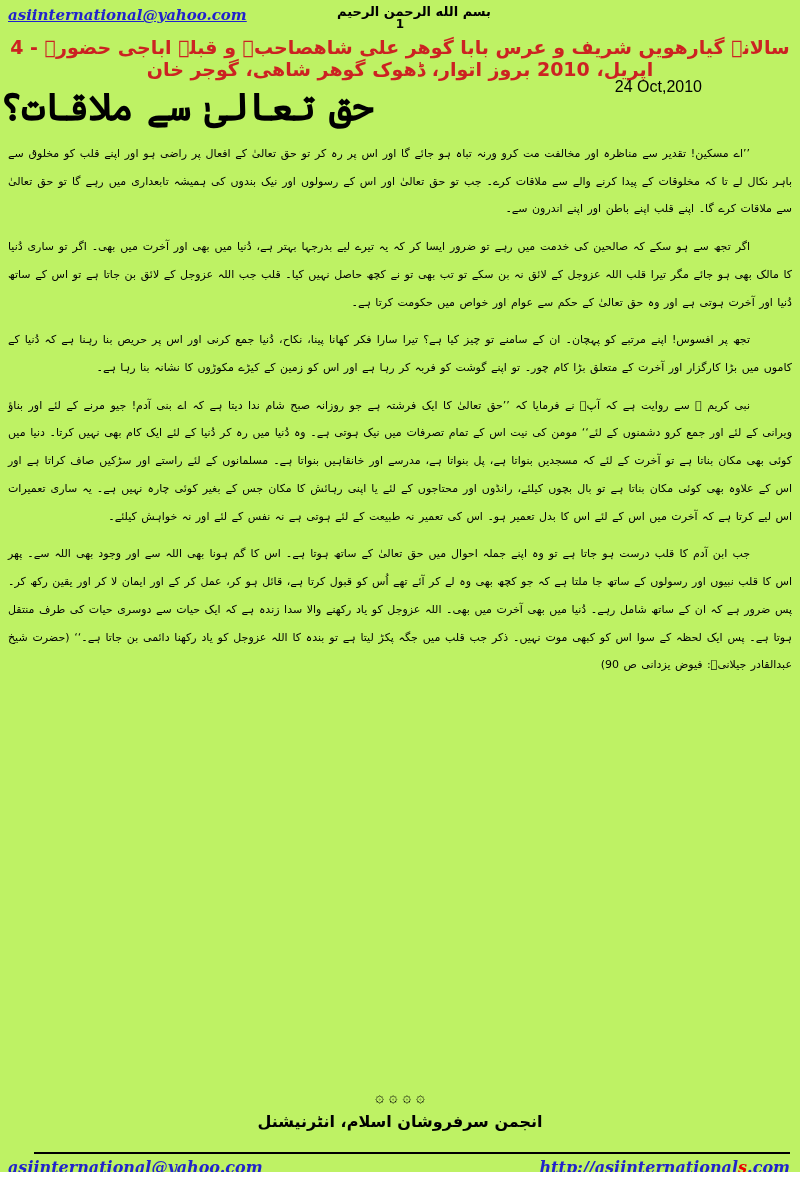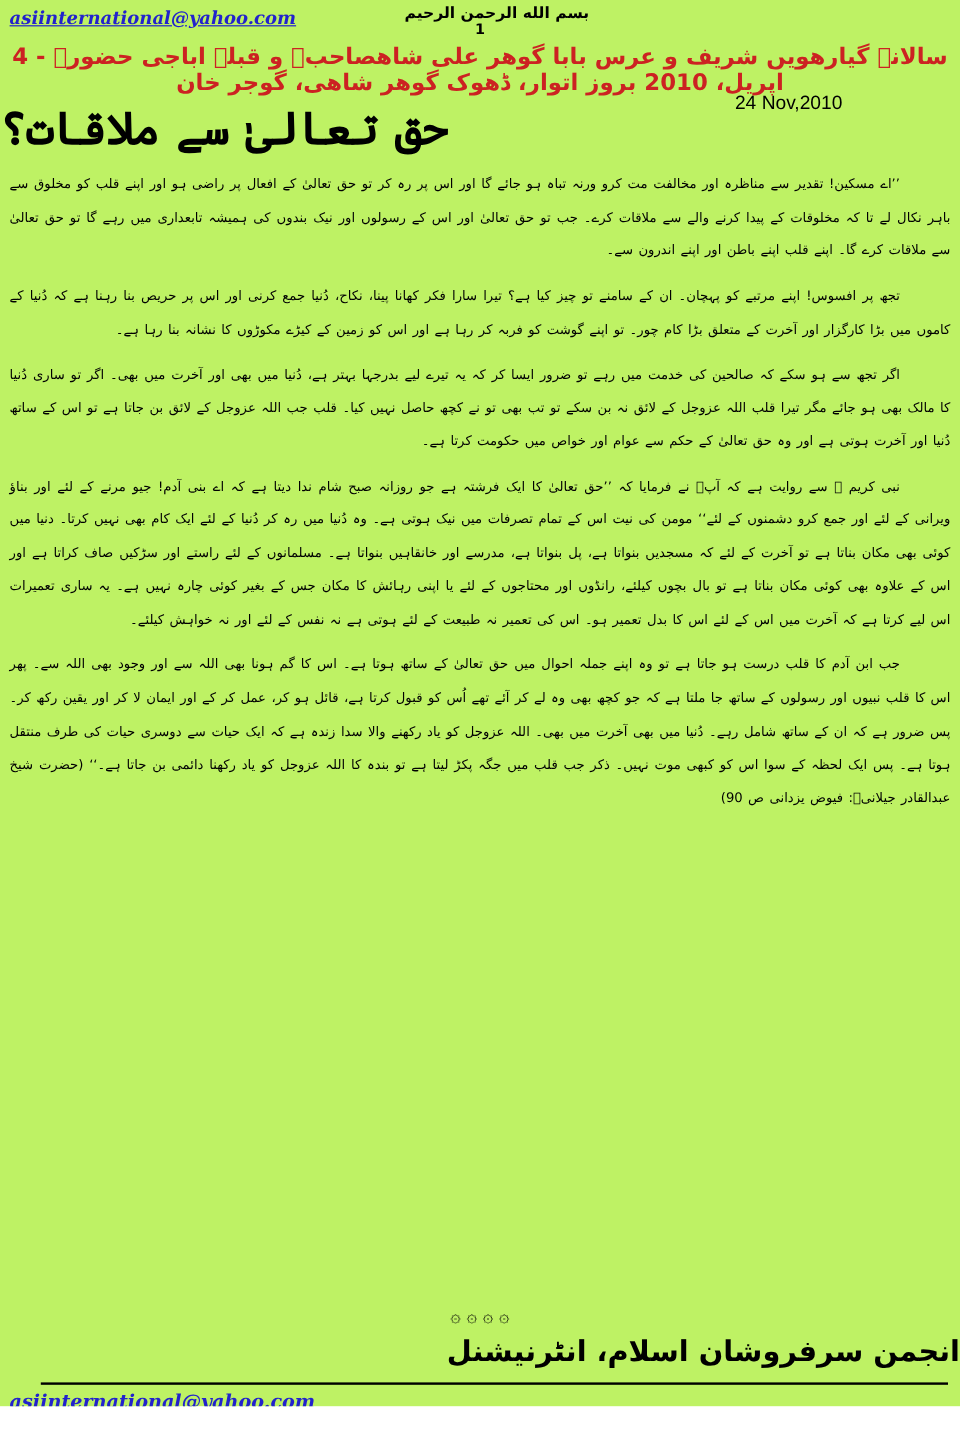--- a/index.html
+++ b/index.html
@@ -90,23 +90,23 @@
     position: absolute;
     top: 1088px; left: 0; right: 0;
     text-align: center;
     font-size: 15px;
     letter-spacing: 10px;
     color: #000;
   }
   .org {
     position: absolute;
     top: 1112px; left: 0; right: 0;
-    text-align: right;
+    text-align: center;
     direction: rtl;
-    font-size: 24px;
+    font-size: 16px;
     font-weight: bold;
     color: #000;
   }
   .rule {
     position: absolute;
     top: 1152px; left: 34px; right: 10px;
     border: none;
     border-top: 2px solid #000;
   }
   .bottom-row {
@@ -134,35 +134,36 @@
 
   <a class="top-email">asiinternational@yahoo.com</a>
 
   <div class="bismillah-wrap">
     <div class="bismillah">بسم الله الرحمن الرحيم</div>
     <div class="page-num">1</div>
   </div>
 
   <div class="announcement">سالانہ گیارھویں شریف و عرس بابا گوھر علی شاھصاحبؒ و قبلہ اباجی حضورؒ - 4 اپریل، 2010 بروز اتوار، ڈھوک گوھر شاھی، گوجر خان</div>
 
-  <div class="date">24  Nov,2010</div>
+  <div class="date">24  Oct,2010</div>
 
   <h1 class="title">حق تعالیٰ سے ملاقات؟</h1>
 
   <div class="body" id="body-paragraphs">
       <p class="para">’’اے مسکین! تقدیر سے مناظرہ اور مخالفت مت کرو ورنہ تباہ ہو جائے گا اور اس پر رہ کر تو حق تعالیٰ کے افعال پر راضی ہو اور اپنے قلب کو مخلوق سے باہر نکال لے تا کہ مخلوقات کے پیدا کرنے والے سے ملاقات کرے۔ جب تو حق تعالیٰ اور اس کے رسولوں اور نیک بندوں کی ہمیشہ تابعداری میں رہے گا تو حق تعالیٰ سے ملاقات کرے گا۔ اپنے قلب اپنے باطن اور اپنے اندرون سے۔</p>
+      <p class="para">اگر تجھ سے ہو سکے کہ صالحین کی خدمت میں رہے تو ضرور ایسا کر کہ یہ تیرے لیے بدرجہا بہتر ہے، دُنیا میں بھی اور آخرت میں بھی۔ اگر تو ساری دُنیا کا مالک بھی ہو جائے مگر تیرا قلب اللہ عزوجل کے لائق نہ بن سکے تو تب بھی تو نے کچھ حاصل نہیں کیا۔ قلب جب اللہ عزوجل کے لائق بن جاتا ہے تو اس کے ساتھ دُنیا اور آخرت ہوتی ہے اور وہ حق تعالیٰ کے حکم سے عوام اور خواص میں حکومت کرتا ہے۔</p>
       <p class="para">تجھ پر افسوس! اپنے مرتبے کو پہچان۔ ان کے سامنے تو چیز کیا ہے؟ تیرا سارا فکر کھانا پینا، نکاح، دُنیا جمع کرنی اور اس پر حریص بنا رہنا ہے کہ دُنیا کے کاموں میں بڑا کارگزار اور آخرت کے متعلق بڑا کام چور۔ تو اپنے گوشت کو فربہ کر رہا ہے اور اس کو زمین کے کیڑے مکوڑوں کا نشانہ بنا رہا ہے۔</p>
-      <p class="para">اگر تجھ سے ہو سکے کہ صالحین کی خدمت میں رہے تو ضرور ایسا کر کہ یہ تیرے لیے بدرجہا بہتر ہے، دُنیا میں بھی اور آخرت میں بھی۔ اگر تو ساری دُنیا کا مالک بھی ہو جائے مگر تیرا قلب اللہ عزوجل کے لائق نہ بن سکے تو تب بھی تو نے کچھ حاصل نہیں کیا۔ قلب جب اللہ عزوجل کے لائق بن جاتا ہے تو اس کے ساتھ دُنیا اور آخرت ہوتی ہے اور وہ حق تعالیٰ کے حکم سے عوام اور خواص میں حکومت کرتا ہے۔</p>
       <p class="para">نبی کریم ﷺ سے روایت ہے کہ آپؐ نے فرمایا کہ ’’حق تعالیٰ کا ایک فرشتہ ہے جو روزانہ صبح شام ندا دیتا ہے کہ اے بنی آدم! جیو مرنے کے لئے اور بناؤ ویرانی کے لئے اور جمع کرو دشمنوں کے لئے‘‘ مومن کی نیت اس کے تمام تصرفات میں نیک ہوتی ہے۔ وہ دُنیا میں رہ کر دُنیا کے لئے ایک کام بھی نہیں کرتا۔ دنیا میں کوئی بھی مکان بناتا ہے تو آخرت کے لئے کہ مسجدیں بنواتا ہے، پل بنواتا ہے، مدرسے اور خانقاہیں بنواتا ہے۔ مسلمانوں کے لئے راستے اور سڑکیں صاف کراتا ہے اور اس کے علاوہ بھی کوئی مکان بناتا ہے تو بال بچوں کیلئے، رانڈوں اور محتاجوں کے لئے یا اپنی رہائش کا مکان جس کے بغیر کوئی چارہ نہیں ہے۔ یہ ساری تعمیرات اس لیے کرتا ہے کہ آخرت میں اس کے لئے اس کا بدل تعمیر ہو۔ اس کی تعمیر نہ طبیعت کے لئے ہوتی ہے نہ نفس کے لئے اور نہ خواہش کیلئے۔</p>
       <p class="para">جب ابن آدم کا قلب درست ہو جاتا ہے تو وہ اپنے جملہ احوال میں حق تعالیٰ کے ساتھ ہوتا ہے۔ اس کا گم ہونا بھی اللہ سے اور وجود بھی اللہ سے۔ پھر اس کا قلب نبیوں اور رسولوں کے ساتھ جا ملتا ہے کہ جو کچھ بھی وہ لے کر آئے تھے اُس کو قبول کرتا ہے، قائل ہو کر، عمل کر کے اور ایمان لا کر اور یقین رکھ کر۔ پس ضرور ہے کہ ان کے ساتھ شامل رہے۔ دُنیا میں بھی آخرت میں بھی۔ اللہ عزوجل کو یاد رکھنے والا سدا زندہ ہے کہ ایک حیات سے دوسری حیات کی طرف منتقل ہوتا ہے۔ پس ایک لحظہ کے سوا اس کو کبھی موت نہیں۔ ذکر جب قلب میں جگہ پکڑ لیتا ہے تو بندہ کا اللہ عزوجل کو یاد رکھنا دائمی بن جاتا ہے۔‘‘ (حضرت شیخ عبدالقادر جیلانیؒ: فیوض یزدانی ص 90)</p>
     </div>
 
   <div class="ornament">۞ ۞ ۞ ۞</div>
 
   <div class="org">انجمن سرفروشان اسلام، انٹرنیشنل</div>
 
   <hr class="rule">
 
   <div class="bottom-row">
     <a class="bottom-email">asiinternational@yahoo.com</a>
+    <a class="url"><span>http://asiinternational</span><span class="red-s">s</span><span>.com</span></a>
   </div>
 
 </div>
 
 </body></html>

